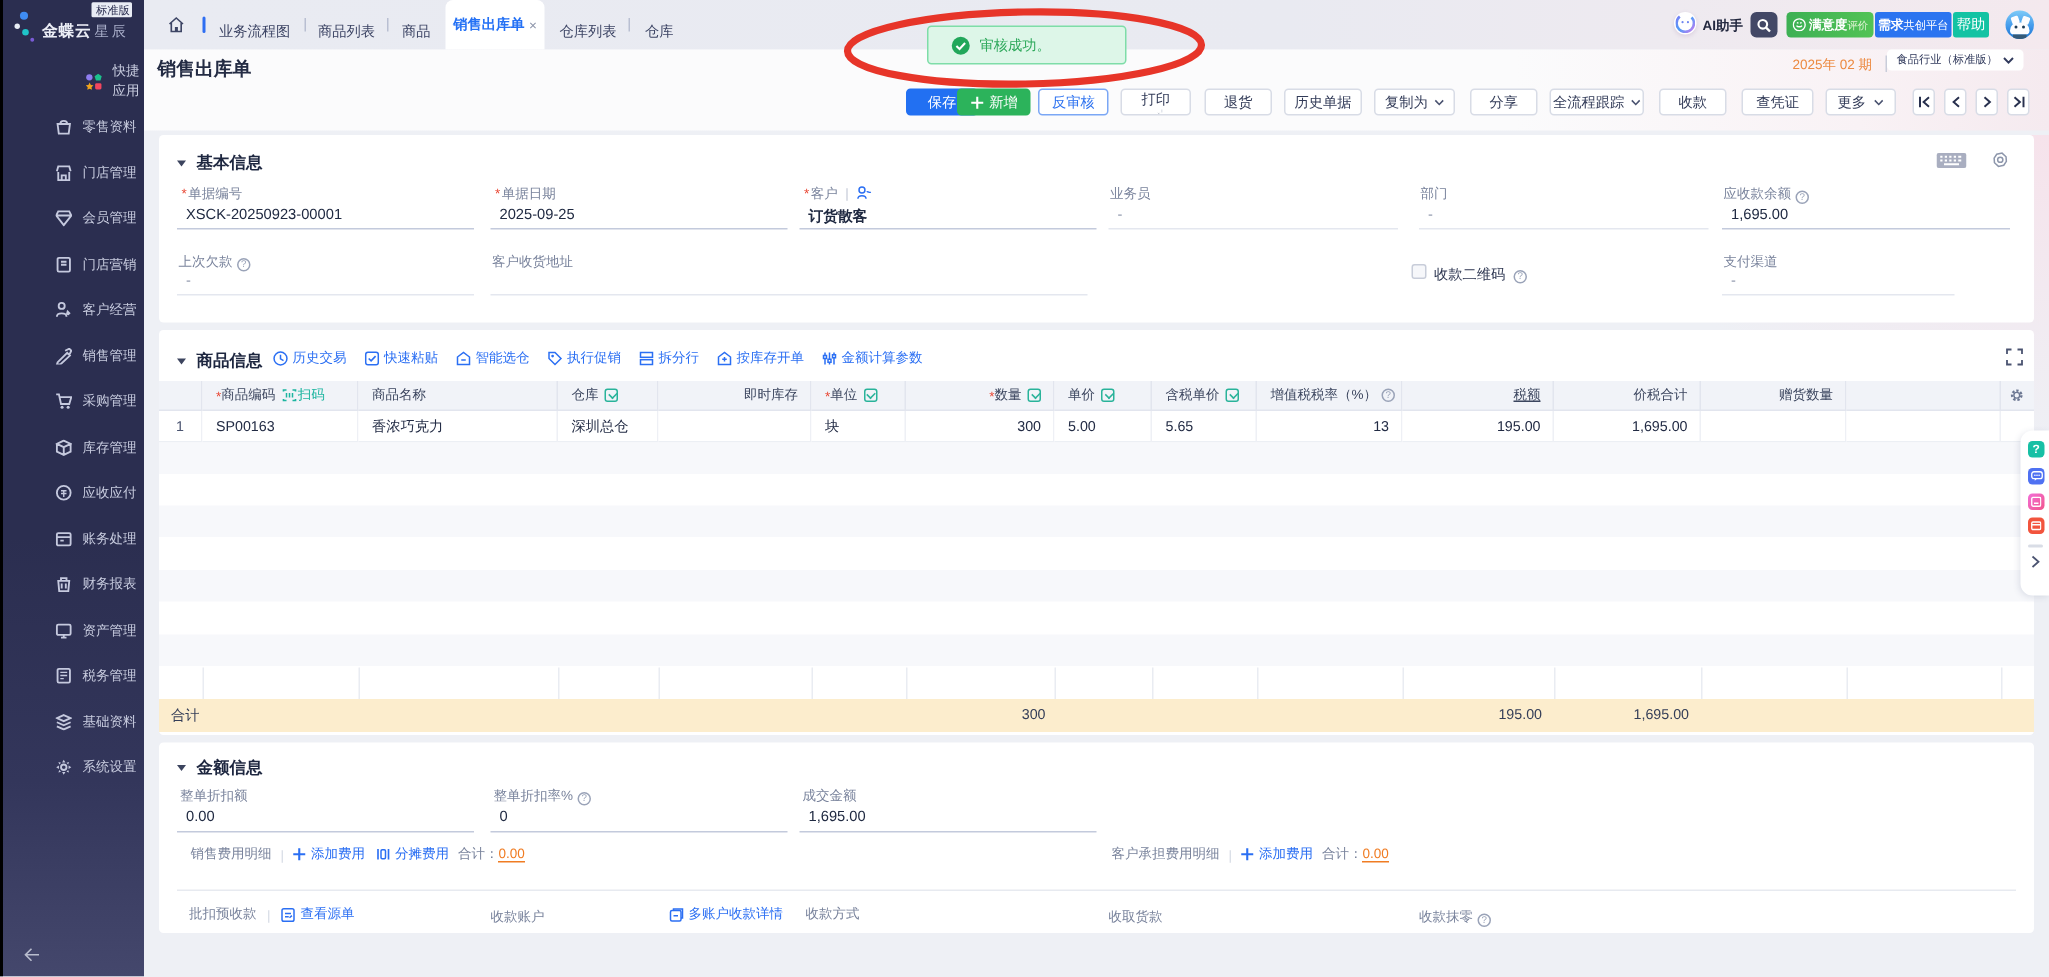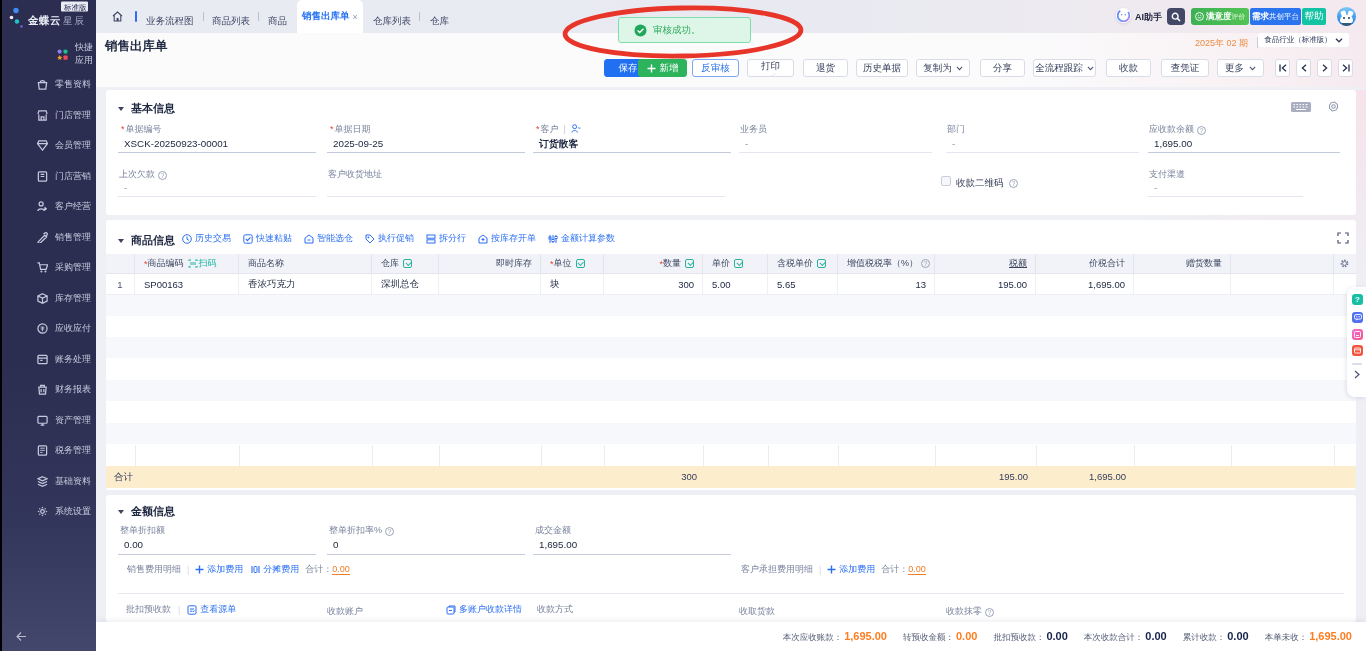--- a/index.html
+++ b/index.html
@@ -457,29 +457,20 @@
       <span class="lnk"><svg width="10" height="10" viewBox="0 0 10 10">
             <rect x="1" y="2" width="7" height="7" rx="1" stroke="#2b6ff3" fill="none" stroke-width="1"></rect>
             <path d="M3 2 V1 H9 V7 H8" stroke="#2b6ff3" fill="none" stroke-width="1"></path>
             <path d="M3 5.5 H6" stroke="#2b6ff3" stroke-width="1"></path>
           </svg>多账户收款详情</span>
       <span style="color:#79839c;margin-left:15px;">收款方式</span>
     </div>
     <div class="flabel" style="left:633px;top:110px;font-size:9px;">收取货款</div>
     <div class="flabel" style="left:840px;top:110px;font-size:9px;">收款抹零<span class="qm">?</span></div>
   </div>
-  <div id="foot">
-    <span class="fitem">本次应收账款：<b class="org">1,695.00</b></span>
-    <span class="fitem">转预收金额：<b class="org">0.00</b></span>
-    <span class="fitem">批扣预收款：<b>0.00</b></span>
-    <span class="fitem">本次收款合计：<b>0.00</b></span>
-    <span class="fitem">累计收款：<b>0.00</b></span>
-    <span class="fitem">本单未收：<b class="org">1,695.00</b></span>
-    <span class="pad"></span>
-  </div>
   <div id="overlay">
 
     <div style="position:absolute;left:618px;top:17px;width:133px;height:26px;background:#ddf6e8;border:1px solid #7edda8;border-radius:3px;z-index:40;display:flex;align-items:center;">
       <svg style="margin-left:15px;" width="13" height="13" viewBox="0 0 13 13">
           <circle cx="6.5" cy="6.5" r="6" fill="#21a75a"></circle>
           <path d="M3.6 6.6 L5.7 8.6 L9.4 4.7" stroke="#fff" stroke-width="1.4" fill="none"></path>
         </svg>
       <span style="font-size:9.5px;color:#2fa95c;margin-left:6px;">审核成功。</span>
     </div>
 

